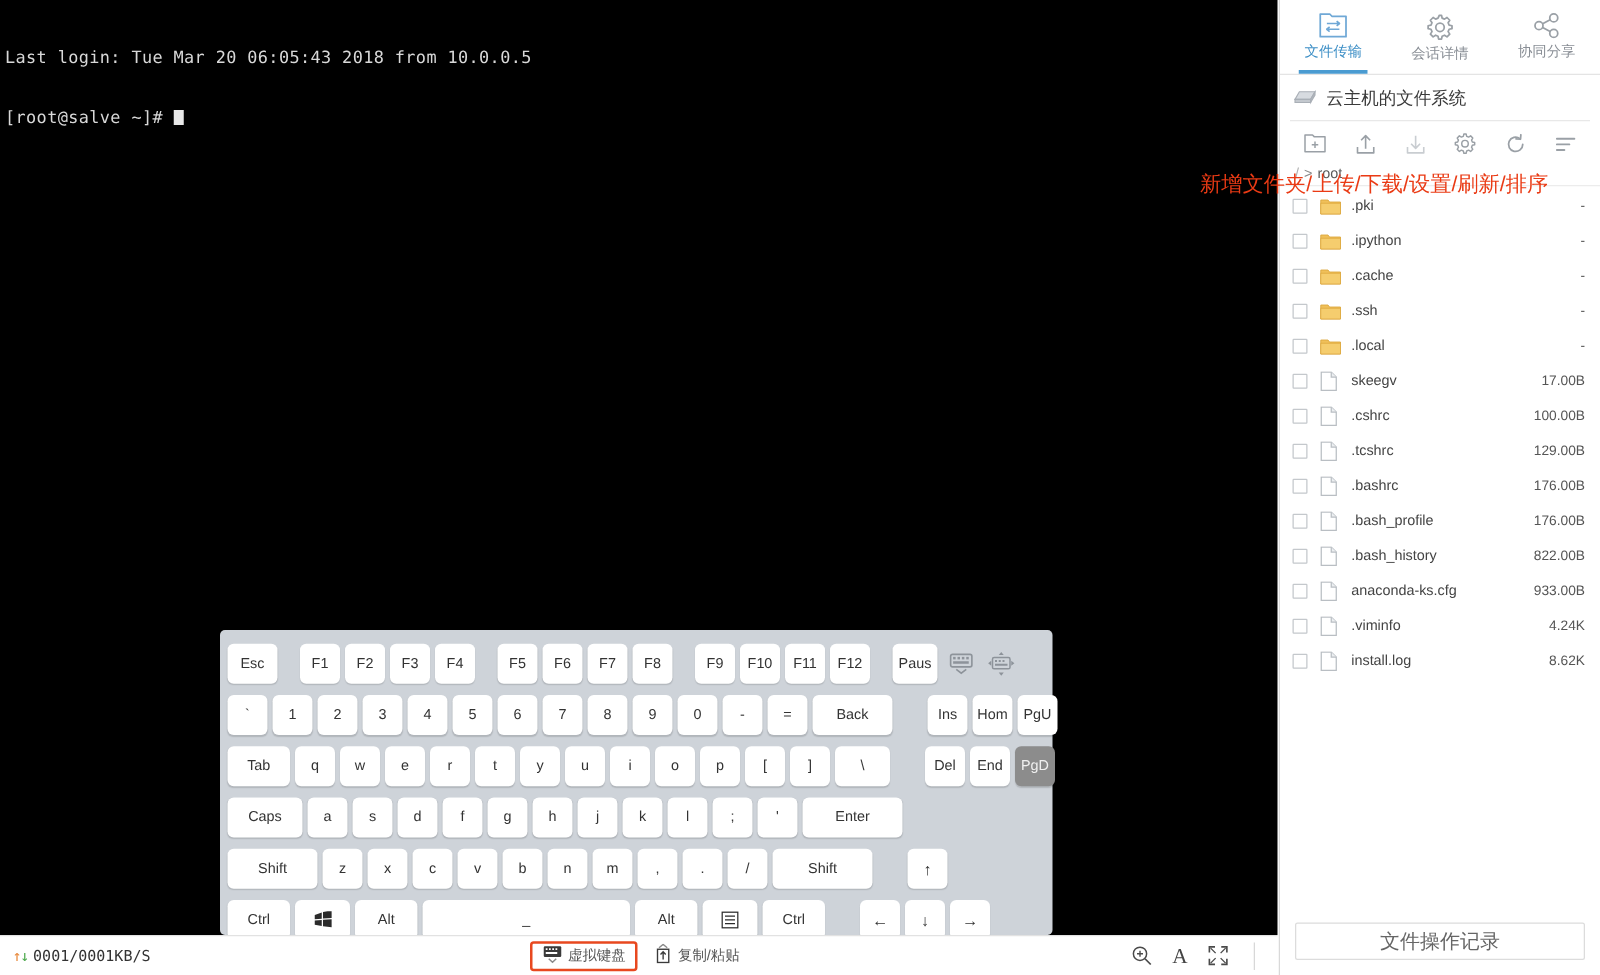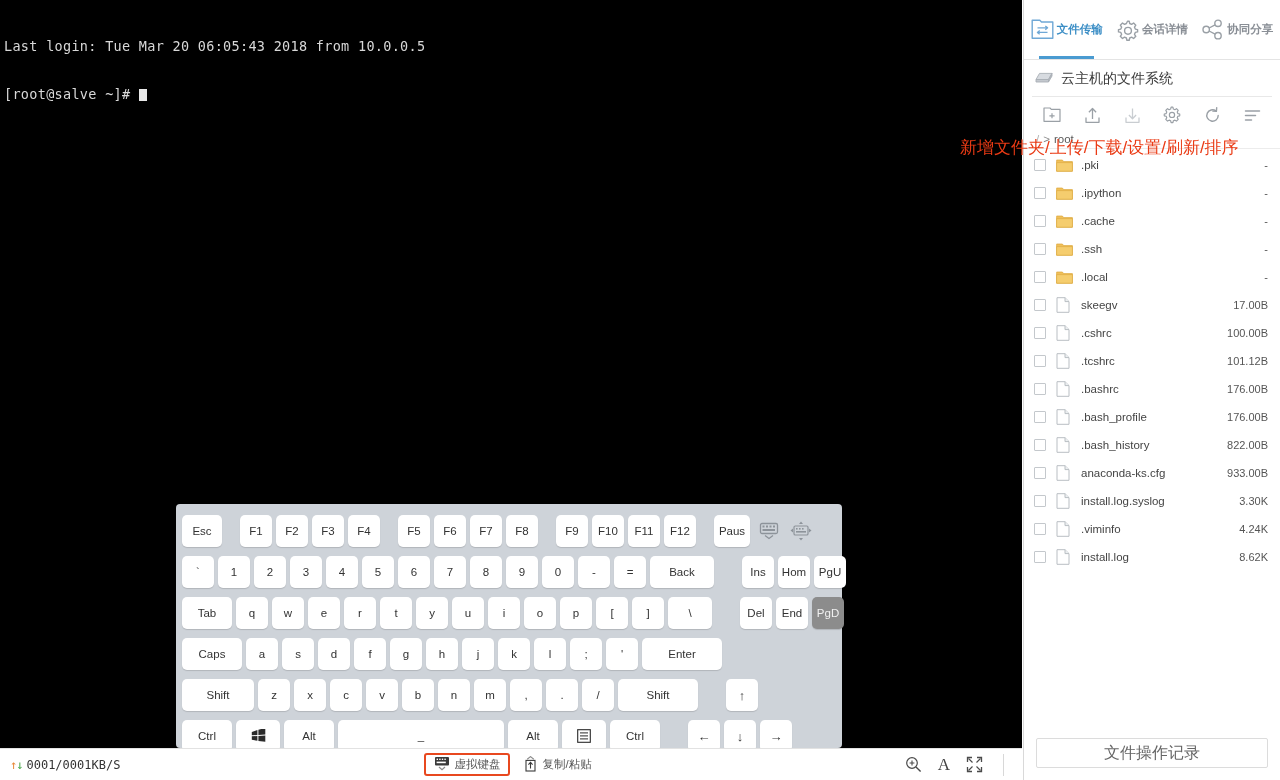--- a/index.html
+++ b/index.html
@@ -124,28 +124,27 @@
     background: #ffffff;
     border-left: 1px solid #d9d9d9;
     display: flex; flex-direction: column;
   }
   .panel-tabs {
     display: flex; height: 60px;
     border-bottom: 1px solid #e4e4e4;
   }
   .ptab {
     flex: 1;
-    display: flex; flex-direction: row;
+    display: flex; flex-direction: column;
     align-items: center; justify-content: center;
     gap: 3px;
     cursor: pointer;
     position: relative;
     color: #8a8f96;
     font-size: 11.5px;
-    font-weight: bold;
   }
   .ptab.active { color: #3d8fc6; }
   .ptab.active::after {
     content: "";
     position: absolute; bottom: 0px;
     left: 18%; width: 64%; height: 3px;
     background: #4a9bd1;
   }
   .ptab svg { display: block; }
 
@@ -637,21 +636,21 @@
         </div>
         <div class="file-row">
           <div class="f-check"></div>
           <div class="f-icon">
             <svg width="14" height="16" viewBox="0 0 14 16">
               <path d="M1 0.7 L9 0.7 L13 4.6 L13 15.3 L1 15.3 Z" fill="#ffffff" stroke="#b9bec3" stroke-width="1"></path>
               <path d="M9 0.7 L9 4.6 L13 4.6" fill="#eceff1" stroke="#b9bec3" stroke-width="1"></path>
             </svg>
           </div>
           <div class="f-name">.tcshrc</div>
-          <div class="f-size">101.12B</div>
+          <div class="f-size">129.00B</div>
         </div>
         <div class="file-row">
           <div class="f-check"></div>
           <div class="f-icon">
             <svg width="14" height="16" viewBox="0 0 14 16">
               <path d="M1 0.7 L9 0.7 L13 4.6 L13 15.3 L1 15.3 Z" fill="#ffffff" stroke="#b9bec3" stroke-width="1"></path>
               <path d="M9 0.7 L9 4.6 L13 4.6" fill="#eceff1" stroke="#b9bec3" stroke-width="1"></path>
             </svg>
           </div>
           <div class="f-name">.bashrc</div>
@@ -691,31 +690,20 @@
           <div class="f-size">933.00B</div>
         </div>
         <div class="file-row">
           <div class="f-check"></div>
           <div class="f-icon">
             <svg width="14" height="16" viewBox="0 0 14 16">
               <path d="M1 0.7 L9 0.7 L13 4.6 L13 15.3 L1 15.3 Z" fill="#ffffff" stroke="#b9bec3" stroke-width="1"></path>
               <path d="M9 0.7 L9 4.6 L13 4.6" fill="#eceff1" stroke="#b9bec3" stroke-width="1"></path>
             </svg>
           </div>
-          <div class="f-name">install.log.syslog</div>
-          <div class="f-size">3.30K</div>
-        </div>
-        <div class="file-row">
-          <div class="f-check"></div>
-          <div class="f-icon">
-            <svg width="14" height="16" viewBox="0 0 14 16">
-              <path d="M1 0.7 L9 0.7 L13 4.6 L13 15.3 L1 15.3 Z" fill="#ffffff" stroke="#b9bec3" stroke-width="1"></path>
-              <path d="M9 0.7 L9 4.6 L13 4.6" fill="#eceff1" stroke="#b9bec3" stroke-width="1"></path>
-            </svg>
-          </div>
           <div class="f-name">.viminfo</div>
           <div class="f-size">4.24K</div>
         </div>
         <div class="file-row">
           <div class="f-check"></div>
           <div class="f-icon">
             <svg width="14" height="16" viewBox="0 0 14 16">
               <path d="M1 0.7 L9 0.7 L13 4.6 L13 15.3 L1 15.3 Z" fill="#ffffff" stroke="#b9bec3" stroke-width="1"></path>
               <path d="M9 0.7 L9 4.6 L13 4.6" fill="#eceff1" stroke="#b9bec3" stroke-width="1"></path>
             </svg>

